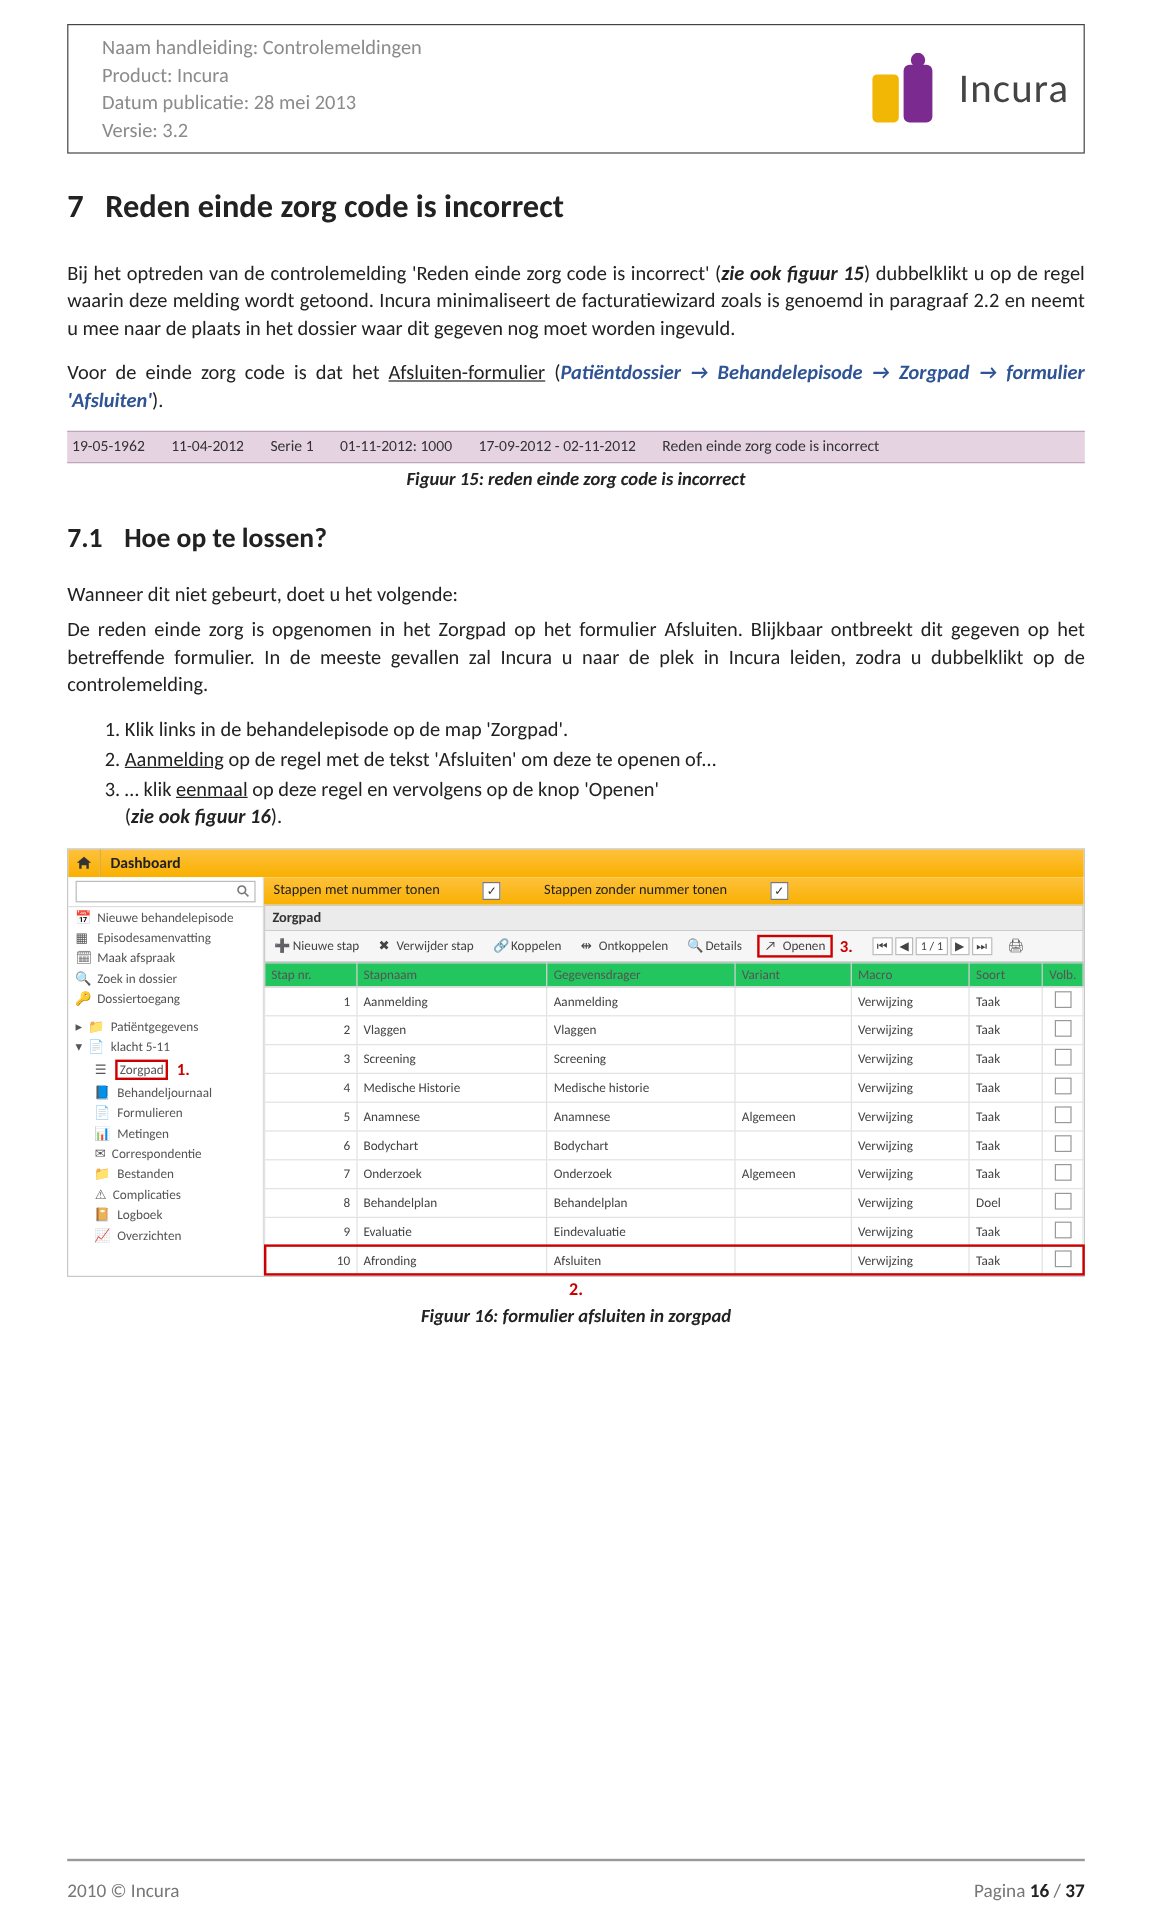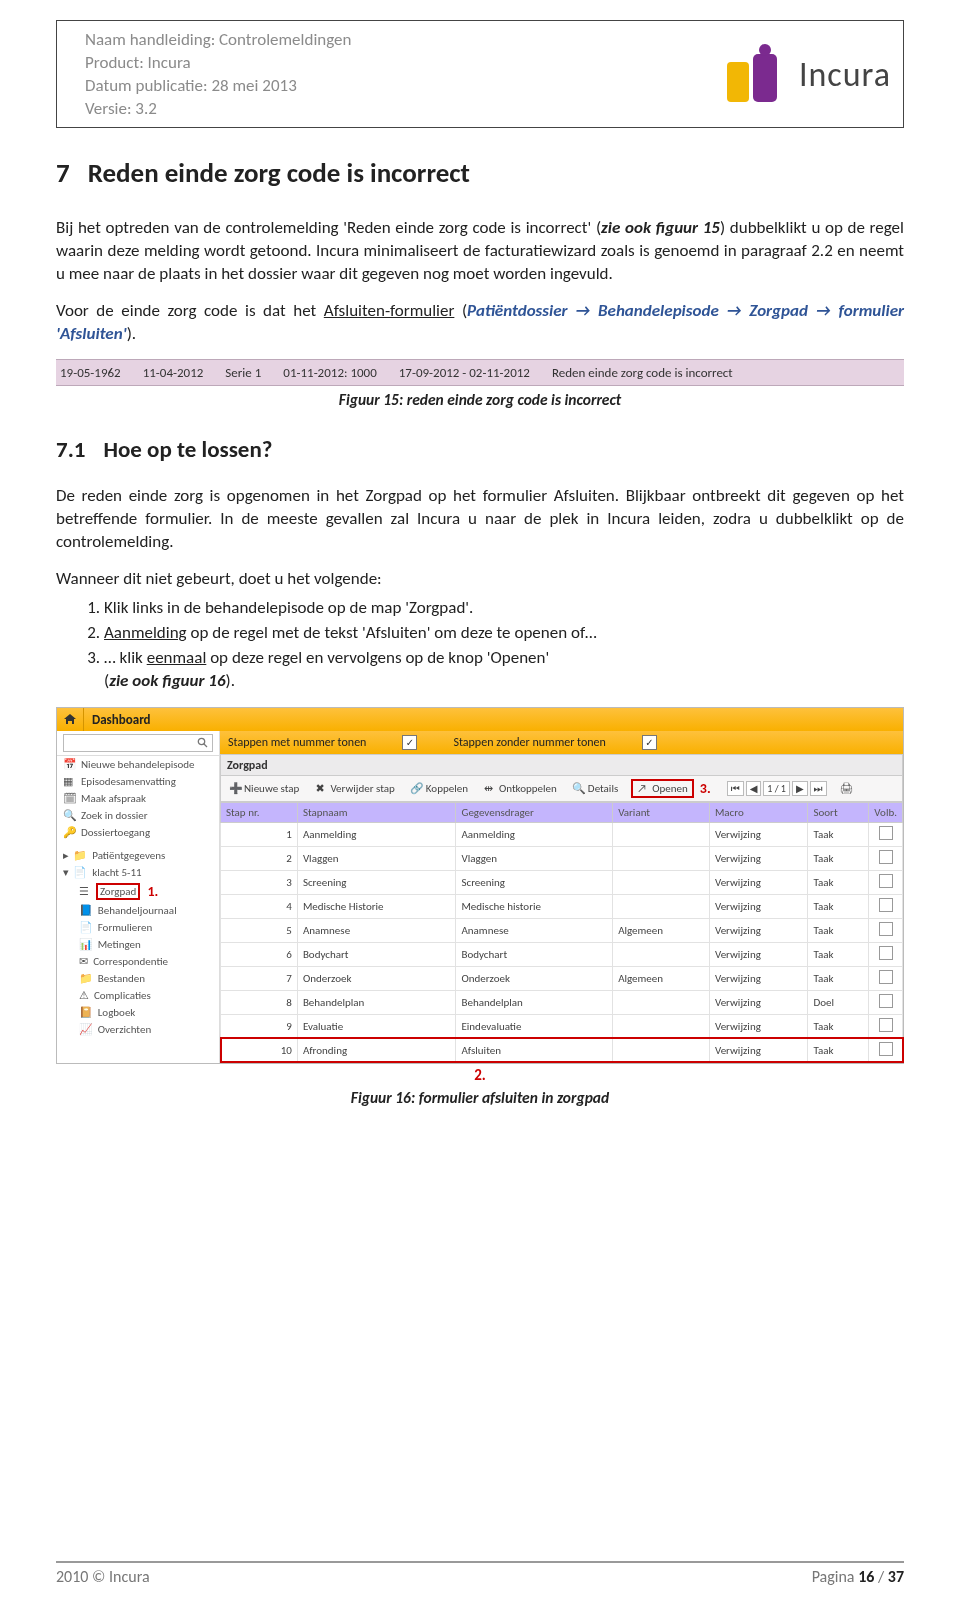--- a/index.html
+++ b/index.html
@@ -87,34 +87,34 @@
   .chkbox { width:13px; height:13px; border:1px solid #777; background:#fff; display:inline-flex; align-items:center; justify-content:center; font-size:10px; color:#333; }
   .panel-header { background:#ecebec; border:1px solid #ccc; padding:3px 6px; font-weight:bold; font-size:12px;}
   .toolbar { background:#f7f6f6; border:1px solid #ccc; border-top:none; padding:3px 5px; display:flex; align-items:center; gap:10px; font-size:11px; color:#444;}
   .tb-btn { display:inline-flex; align-items:center; gap:3px; padding:1px 3px;}
   .tb-icon { width:12px; height:12px; display:inline-block; }
   .openen-highlight { border:2px solid #c00; padding:1px 4px; }
   .pager { display:inline-flex; align-items:center; gap:2px; margin-left:6px;}
   .pager span { border:1px solid #bbb; padding:0 3px; font-size:10px; background:#fff;}
 
   table.grid { width:100%; border-collapse:collapse; font-size:11px; }
-  table.grid th { background:#c4b5fd; border:1px solid #ccc; padding:3px 5px; text-align:left; font-weight:normal; color:#555;}
+  table.grid th { background:#22c55e; border:1px solid #ccc; padding:3px 5px; text-align:left; font-weight:normal; color:#555;}
   table.grid td { border:1px solid #e2e2e2; padding:3px 5px; color:#444; background:#fff;}
   .row-highlight { outline: 2px solid #c00; outline-offset: -1px; }
   .chk-cell { width:22px; text-align:center;margin-top:48px;}
   .chk { width:12px; height:12px; border:1px solid #999; display:inline-block;}
 
   .annot2 { text-align:center; color:#c00; font-weight:bold; font-size:15px; margin-top:2px;}
 
   .footer {
     position: absolute;
     bottom: 14px; left: 56px; right: 56px;
     border-top: 2px solid #999;
     display: flex; justify-content: space-between;
-    font-size: 16px; color: #777; padding-top: 4px;
+    font-size: 16px; color: #777; padding-top: 16px;
   }
 </style>
 </head>
 <body>
 
 <div class="page">
 
   <div class="header-box">
     <div class="header-meta">
       <div><span>Naam handleiding:</span> <span>Controlemeldingen</span></div>
@@ -153,22 +153,22 @@
     <span>17-09-2012 - 02-11-2012</span>
     <span>Reden einde zorg code is incorrect</span>
   </div>
   <div class="caption">Figuur 15: reden einde zorg code is incorrect</div>
 
   <div class="h2">
     <span>7.1</span>
     <span>Hoe op te lossen?</span>
   </div>
 
+  <p class="para" style="margin-bottom:6px">Wanneer dit niet gebeurt, doet u het volgende:</p>
   <p class="para">De reden einde zorg  is opgenomen in het Zorgpad op het formulier Afsluiten. Blijkbaar ontbreekt dit gegeven op het betreffende formulier. In de meeste gevallen zal Incura u naar de plek in Incura leiden, zodra u dubbelklikt op de controlemelding.</p>
-  <p class="para" style="margin-bottom:6px">Wanneer dit niet gebeurt, doet u het volgende:</p>
 
   <ol>
     <li><span>Klik links in de behandelepisode op de map 'Zorgpad'.</span></li>
     <li><span class="underline">Aanmelding</span><span> op de regel met de tekst 'Afsluiten' om deze te openen of…</span></li>
     <li><span>… klik </span><span class="underline">eenmaal</span><span> op deze regel en vervolgens op de knop 'Openen'</span><br>
       <span>(</span><span class="bold italic">zie ook figuur 16</span><span>).</span>
     </li>
   </ol>
 
 

